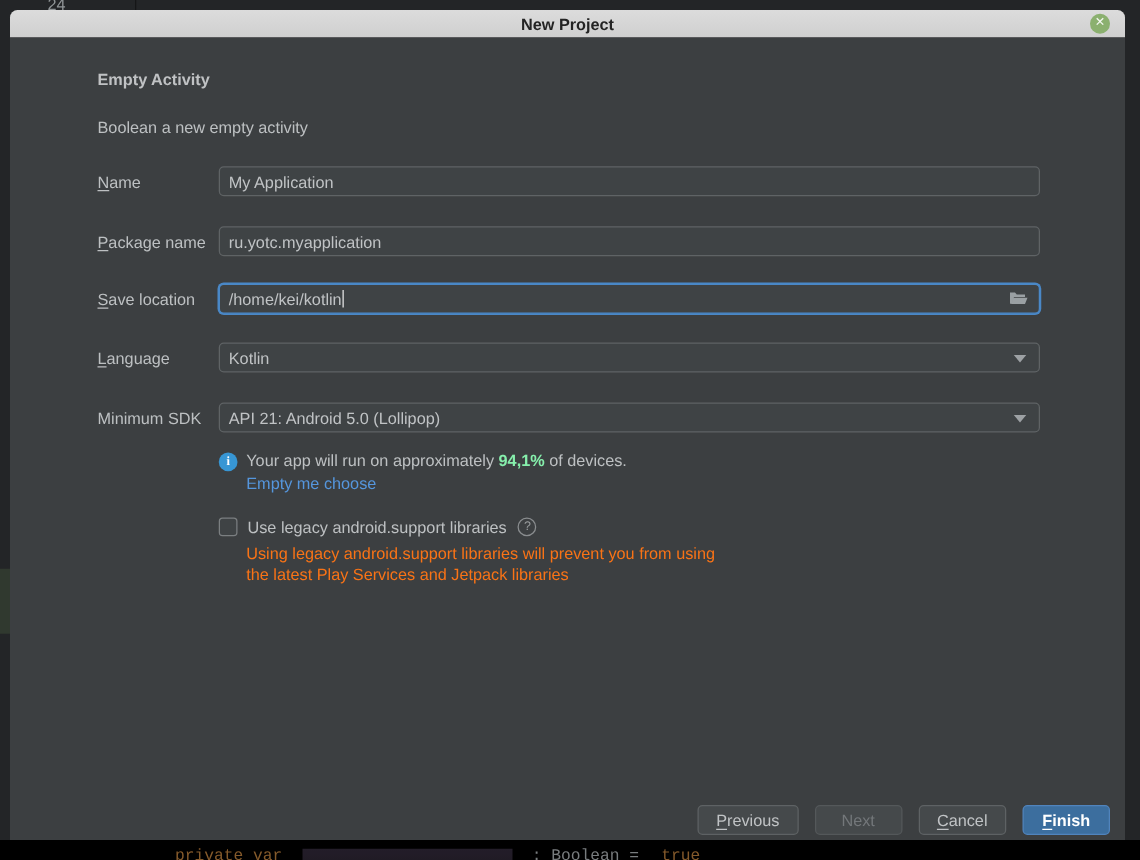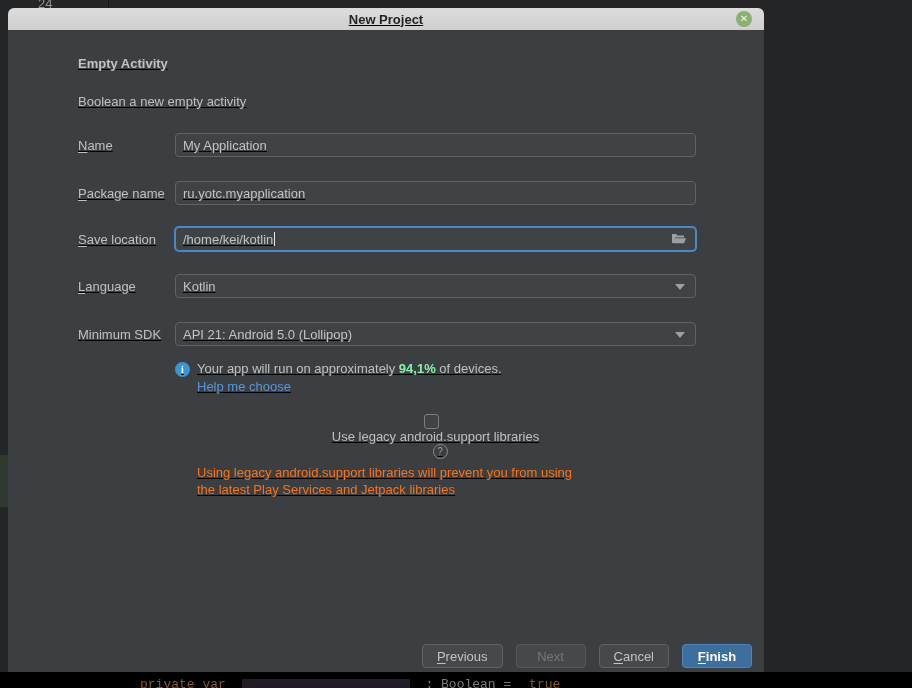--- a/index.html
+++ b/index.html
@@ -20,21 +20,21 @@
   .bg-code-inner{position:absolute;top:5px;left:140px;font-family:"Liberation Mono","DejaVu Sans Mono",monospace;font-size:13px;opacity:.85;}
   .bg-code-inner .kw{color:#9c6a33;}
   .bg-underline-token{
     display:inline-block;width:168px;height:11px;margin:0 8px;vertical-align:middle;
     border-bottom:1px solid #8d7aa5;background:linear-gradient(#2a2331,#251f2b);
   }
   .bg-code-inner .ty{color:#8e9294;}
   .bg-code-inner .val{color:#9c6a33;margin-left:10px;}
 
   
-  .window{position:absolute;left:8px;top:8px;width:756px;height:664px;text-decoration:underline;}
+  .window{position:absolute;left:8px;top:8px;width:892px;height:664px;}
   .titlebar{
     height:22px;border-radius:6px 6px 0 0;position:relative;
     background:linear-gradient(#dcdcdc,#cfcfcf);
     display:flex;align-items:center;justify-content:center;
     box-shadow:0 1px 0 rgba(0,0,0,.35);
   }
   .titlebar .title{font-size:13px;font-weight:bold;color:#242424;}
   .close-btn{
     position:absolute;right:12px;top:3px;width:16px;height:16px;border-radius:50%;
     background:#8bb06f;color:#f4f7f1;font-size:10px;font-weight:bold;
@@ -72,21 +72,21 @@
   .sdk-info{margin:15px 0 0 97px;display:flex;}
   .info-icon{
     width:15px;height:15px;border-radius:50%;background:#3796d4;color:#fff;
     font-size:10px;font-weight:bold;display:flex;align-items:center;justify-content:center;
     flex:none;margin-right:7px;margin-top:1px;font-family:"Liberation Serif","DejaVu Serif",serif;
   }
   .sdk-text b{color:#86efac;}
   .link{color:#5596dd;margin-top:3px;cursor:pointer;}
 
   
-  .legacy-row{margin:20px 0 0 97px;display:flex;align-items:center;flex-direction:column;}
+  .legacy-row{margin:20px 0 0 97px;display:flex;align-items:center;}
   .checkbox{
     width:15px;height:15px;border:1px solid #7b7f81;border-radius:3px;background:#3f4345;
     flex:none;margin-right:8px;box-sizing:border-box;
   }
   .help-icon{
     width:15px;height:15px;border:1px solid #8a8d8f;border-radius:50%;color:#9b9ea0;
     font-size:10px;display:flex;align-items:center;justify-content:center;margin-left:9px;
     box-sizing:border-box;
   }
   .legacy-note{margin:5px 0 0 119px;color:#f97316;line-height:17px;}
@@ -168,21 +168,21 @@
       <div class="field combo">
         <span>API 21: Android 5.0 (Lollipop)</span>
         <span class="arrow"></span>
       </div>
     </div>
 
     <div class="sdk-info">
       <span class="info-icon">i</span>
       <div>
         <div class="sdk-text"><span>Your app will run on approximately </span><b>94,1%</b><span> of devices.</span></div>
-        <div class="link">Help me choose</div>
+        <div class="link">Empty me choose</div>
       </div>
     </div>
 
     <div class="legacy-row">
       <span class="checkbox"></span>
       <span>Use legacy android.support libraries</span>
       <span class="help-icon">?</span>
     </div>
     <div class="legacy-note">
       <div>Using legacy android.support libraries will prevent you from using</div>

